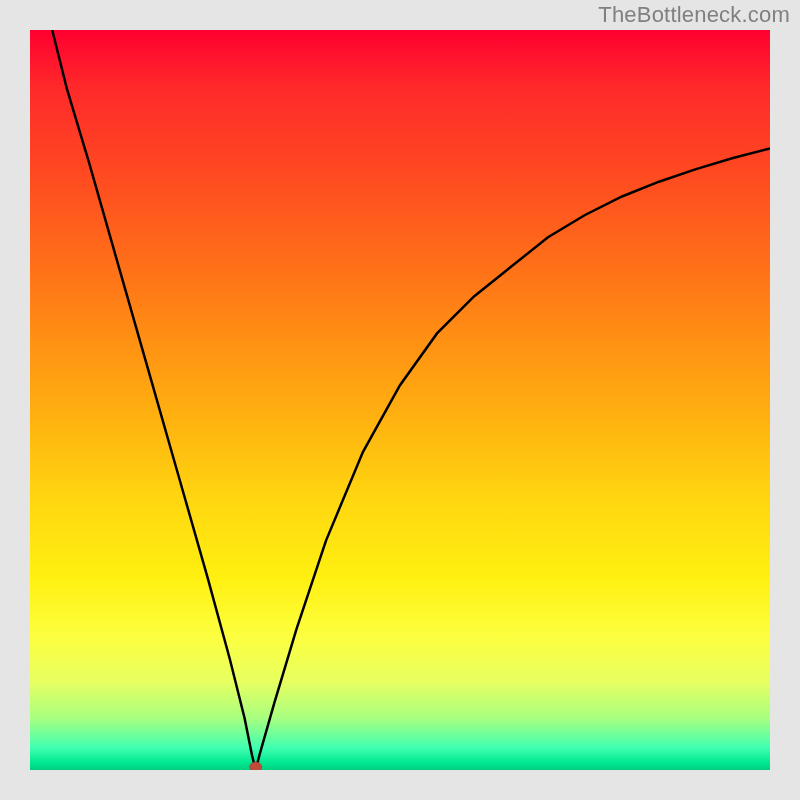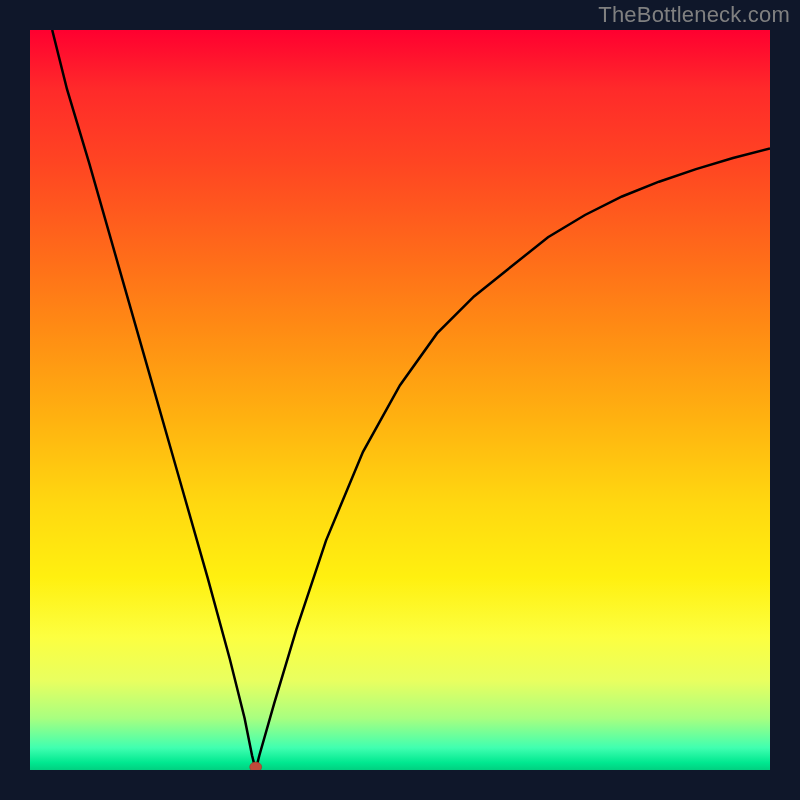--- a/index.html
+++ b/index.html
@@ -1,21 +1,21 @@
 <!DOCTYPE html>
 <html><head>
 <meta charset="utf-8">
 <style>
   * { margin: 0; padding: 0; box-sizing: border-box; }
   html, body { width: 800px; height: 800px; overflow: hidden; }
   .chart-container {
     position: relative;
     width: 800px;
     height: 800px;
-    background: #0f172a;
+    background: #e5e5e5;
   }
   .plot-area {
     position: absolute;
     left: 30px;
     top: 30px;
     width: 740px;
     height: 740px;
     background: linear-gradient(to bottom,
       #ff0030 0%,
       #ff2a2a 8%,

